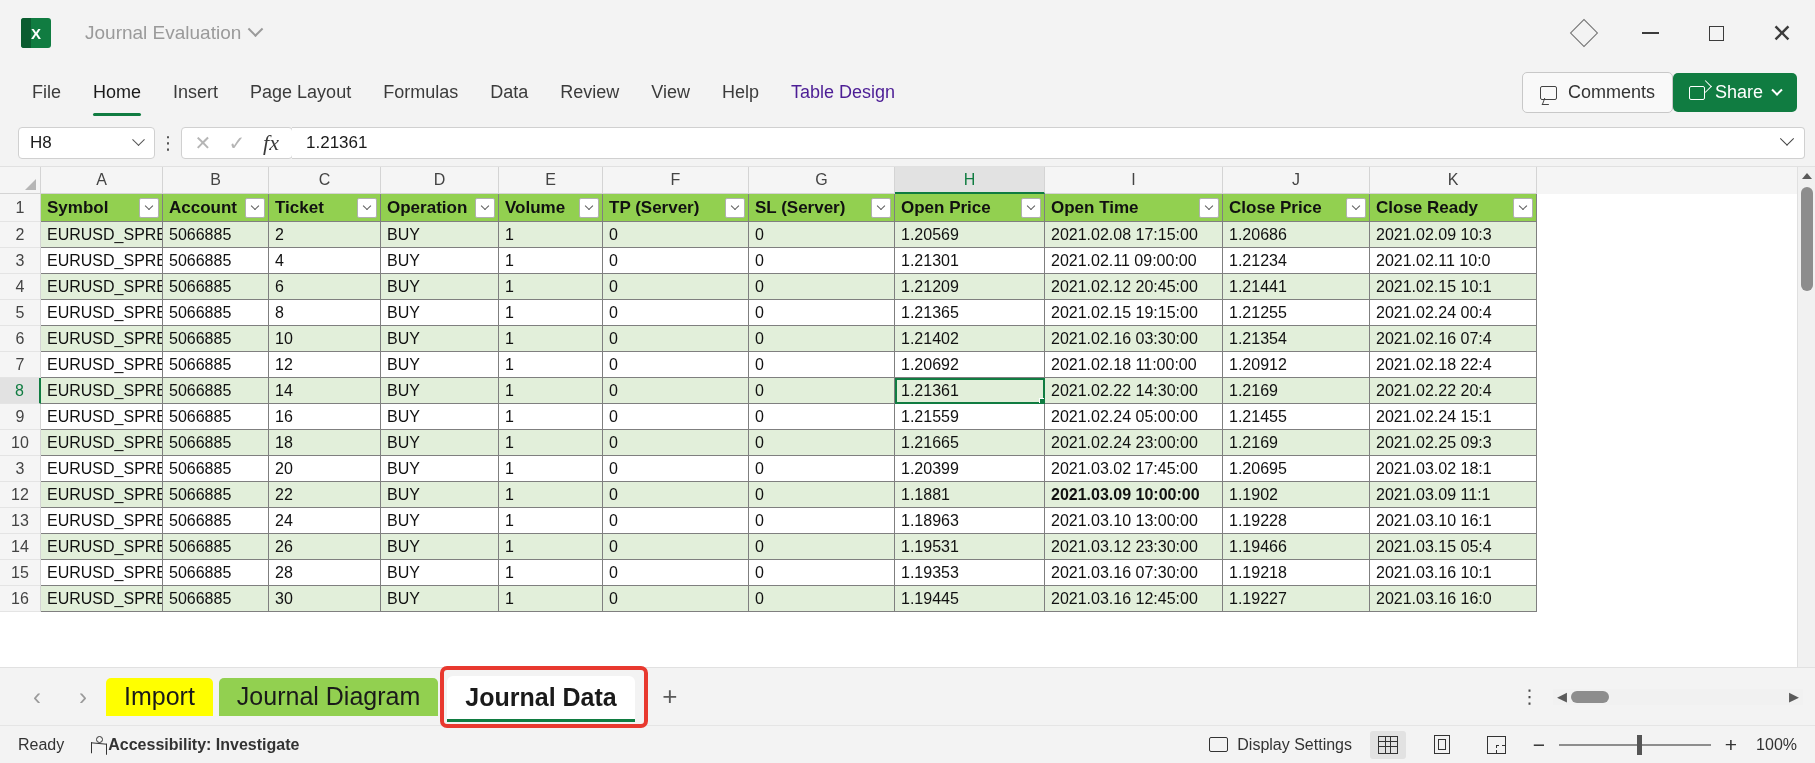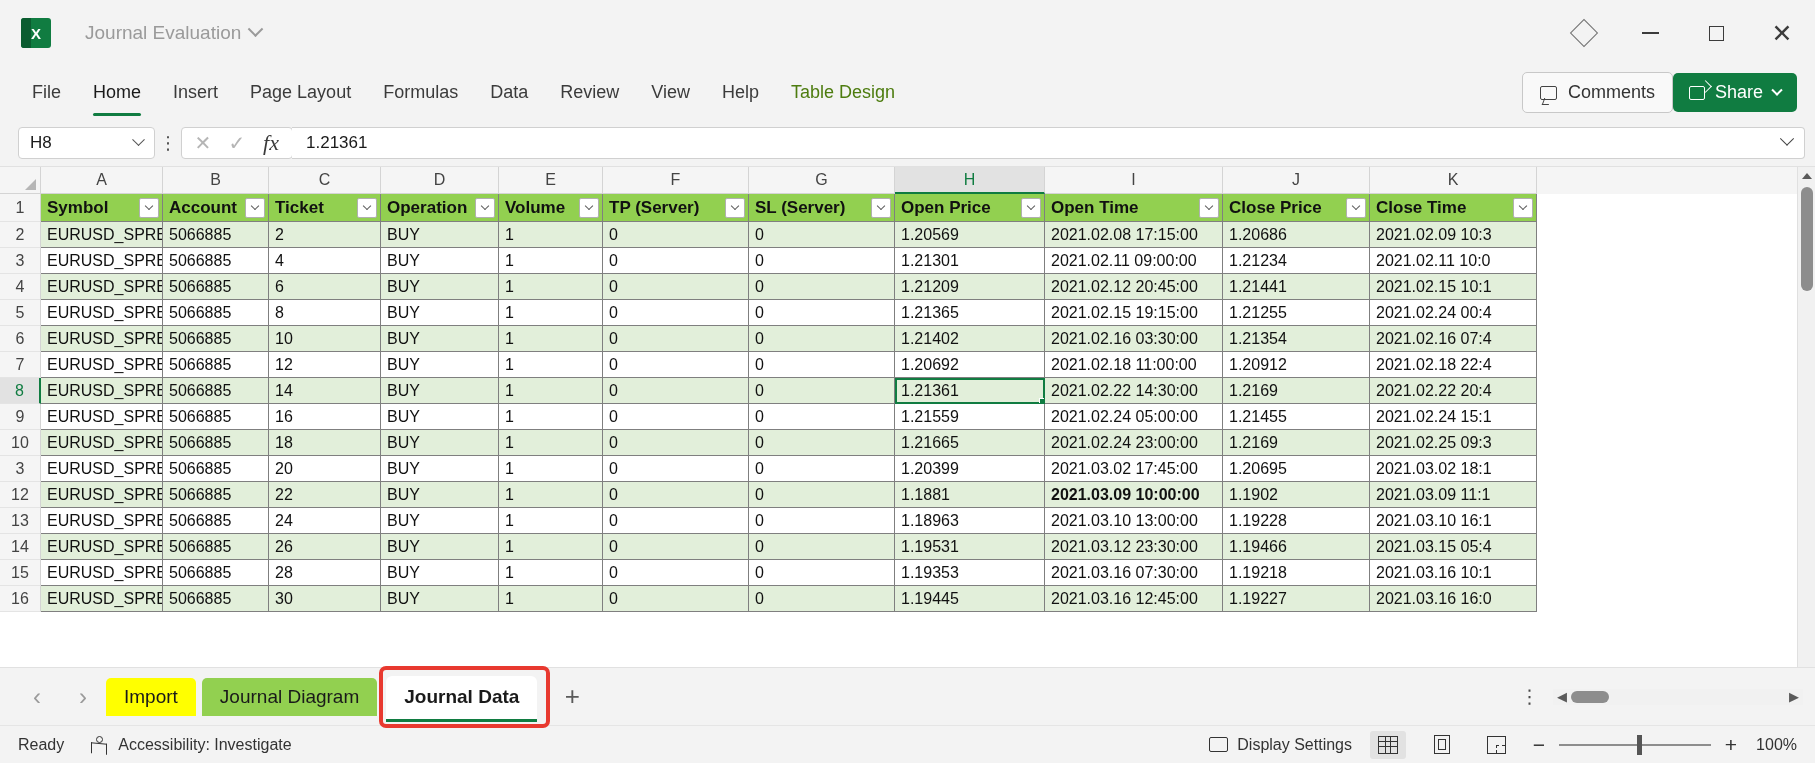--- a/index.html
+++ b/index.html
@@ -72,21 +72,21 @@
   .rb-tabs { display:flex; align-items:center; gap:0; margin-left:16px;}
   .rb-tab {
     font-size: 18px; color:#3b3b3b; padding: 6px 16px;
     position: relative; white-space: nowrap;
   }
   .rb-tab.active { color:#1a1a1a; }
   .rb-tab.active::after {
     content:""; position:absolute; left:16px; right:16px; bottom:-7px;
     height:3px; background:#107c41; border-radius:2px;
   }
-  .rb-tab.ctx { color:#4d7c0f; }
+  .rb-tab.ctx { color:#4c1d95; }
   .rb-right { position:absolute; right:18px; display:flex; align-items:center; }
   .comments-btn {
     display:flex; align-items:center; gap:11px;
     border:1px solid #c8c8c8; border-radius:5px;
     background:#f9f9f9; padding:9px 17px; font-size:18px; color:#333;
   }
   .cmt-ico { width:17px; height:14px; border:1.7px solid #444; border-radius:2px; position:relative;}
   .cmt-ico::after{content:""; position:absolute; left:2px; bottom:-6px; width:6px; height:6px;
      border-left:1.7px solid #444; border-bottom:1.7px solid #444; transform:skewX(-20deg);}
   .share-btn {
@@ -199,21 +199,21 @@
   
   .sheetbar {
     height: 58px; flex:0 0 58px;
     display:flex; align-items:center; background:#f3f3f3;
     position:relative; padding-left:14px; gap:0;
     border-top:1px solid #e1e1e1;
   }
   .nav-arrow { width:46px; text-align:center; color:#9a9a9a; font-size:24px;}
   .stab {
     height:38px; display:flex; align-items:center; padding:0 18px;
-    font-size:19px; color:#1a1a1a; border-radius:5px 5px 0 0;
+    font-size:25px; color:#1a1a1a; border-radius:5px 5px 0 0;
     margin-right: 6px;
   }
   .stab.import { background:#ffff00; }
   .stab.diagram { background:#92d050; }
   .stab.active {
     background:#fff; color:#1a1a1a; font-weight:600;
     border-bottom:3px solid #107c41; height:46px;
     border-radius:6px 6px 0 0;
   }
   .redbox {
@@ -231,21 +231,21 @@
     background:#8d8d8d; border-radius:6px;}
 
   
   .statusbar {
     height: 38px; flex:0 0 38px;
     display:flex; align-items:center; background:#f3f3f3;
     font-size:16px; color:#333; padding: 0 18px;
     border-top:1px solid #e5e5e5;
   }
   .st-left { display:flex; align-items:center; gap:26px;}
-  .access { display:flex; align-items:flex-start; gap:10px;}
+  .access { display:flex; align-items:flex-start; gap:0;font-weight:bold;}
   .acc-ico { width:18px; height:18px; position:relative;}
   .acc-ico::before{content:""; position:absolute; left:6px; top:0; width:5px; height:5px;
     border-radius:50%; border:1.5px solid #333;}
   .acc-ico::after{content:""; position:absolute; left:1px; top:7px; width:14px; height:10px;
     border-left:1.5px solid #333; border-right:1.5px solid #333; border-top:1.5px solid #333;
     transform: skewY(6deg);}
   .st-right { margin-left:auto; display:flex; align-items:center; gap:18px;}
   .disp { display:flex; align-items:center; gap:9px;}
   .disp-ico{ width:19px;height:15px;border:1.6px solid #333; border-radius:2px;}
   .viewbtn { width:36px; height:28px; display:flex; align-items:center; justify-content:center;}
@@ -435,21 +435,21 @@
               <span class="fchev"></span>
             </span>
           </div>
           <div class="cell hdr" style="width: 147px; flex: 0 0 147px;">
             <span>Close Price</span>
             <span class="filter">
               <span class="fchev"></span>
             </span>
           </div>
           <div class="cell hdr" style="width: 167px; flex: 0 0 167px;">
-            <span>Close Time</span>
+            <span>Close Ready</span>
             <span class="filter">
               <span class="fchev"></span>
             </span>
           </div>
         </div>
         <div class="row">
           <div class="rowh">2</div>
           <div class="cell band" style="width: 122px; flex: 0 0 122px;">
             <span>EURUSD_SPRE</span>
           </div>

